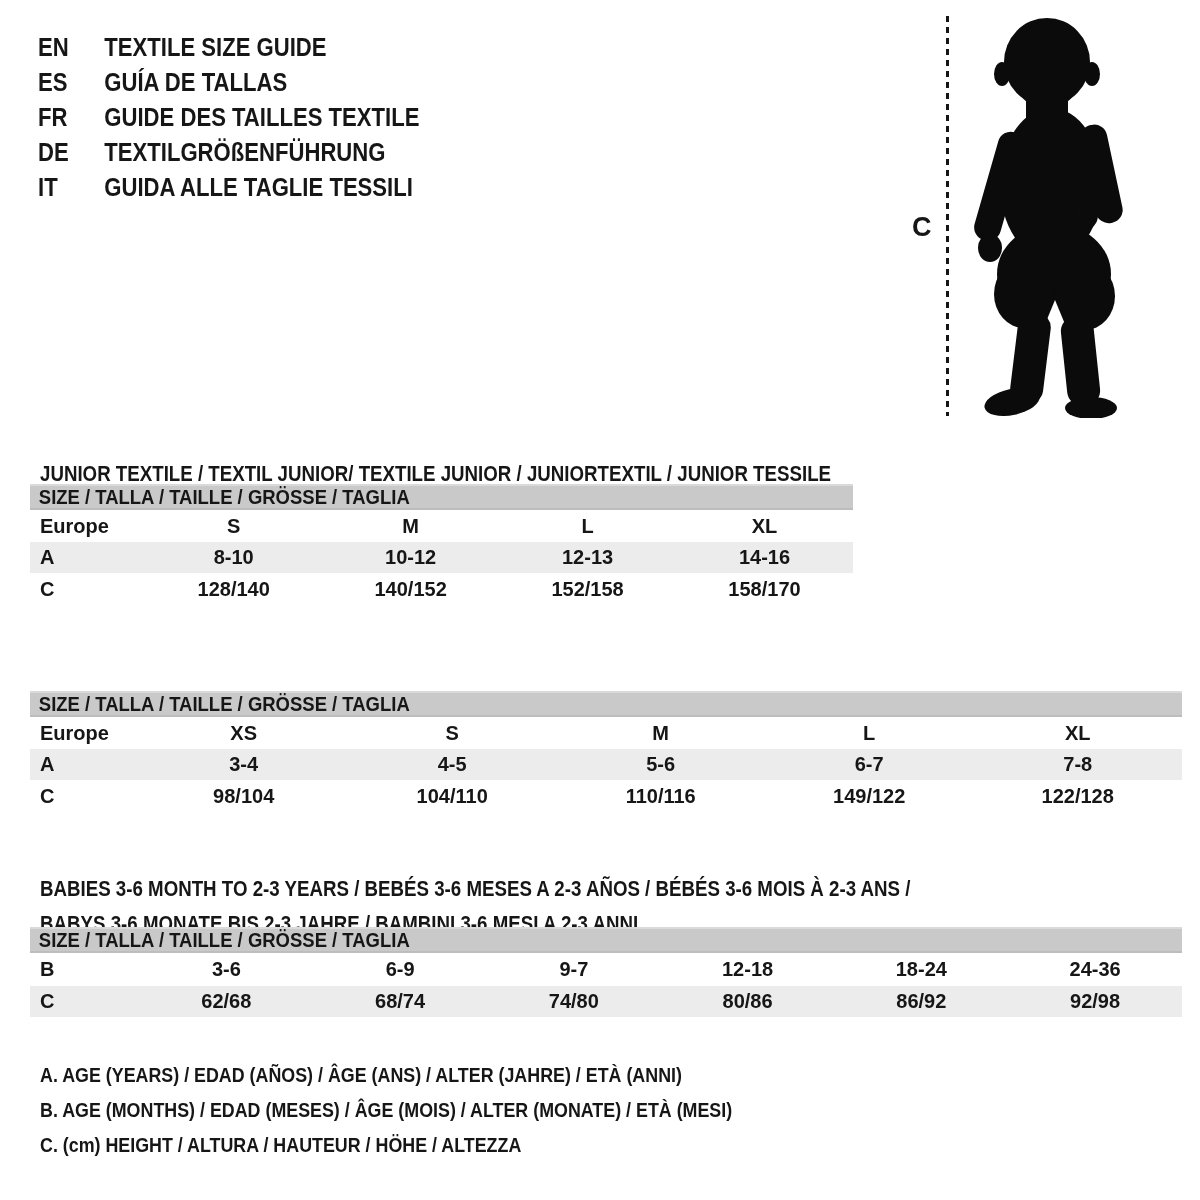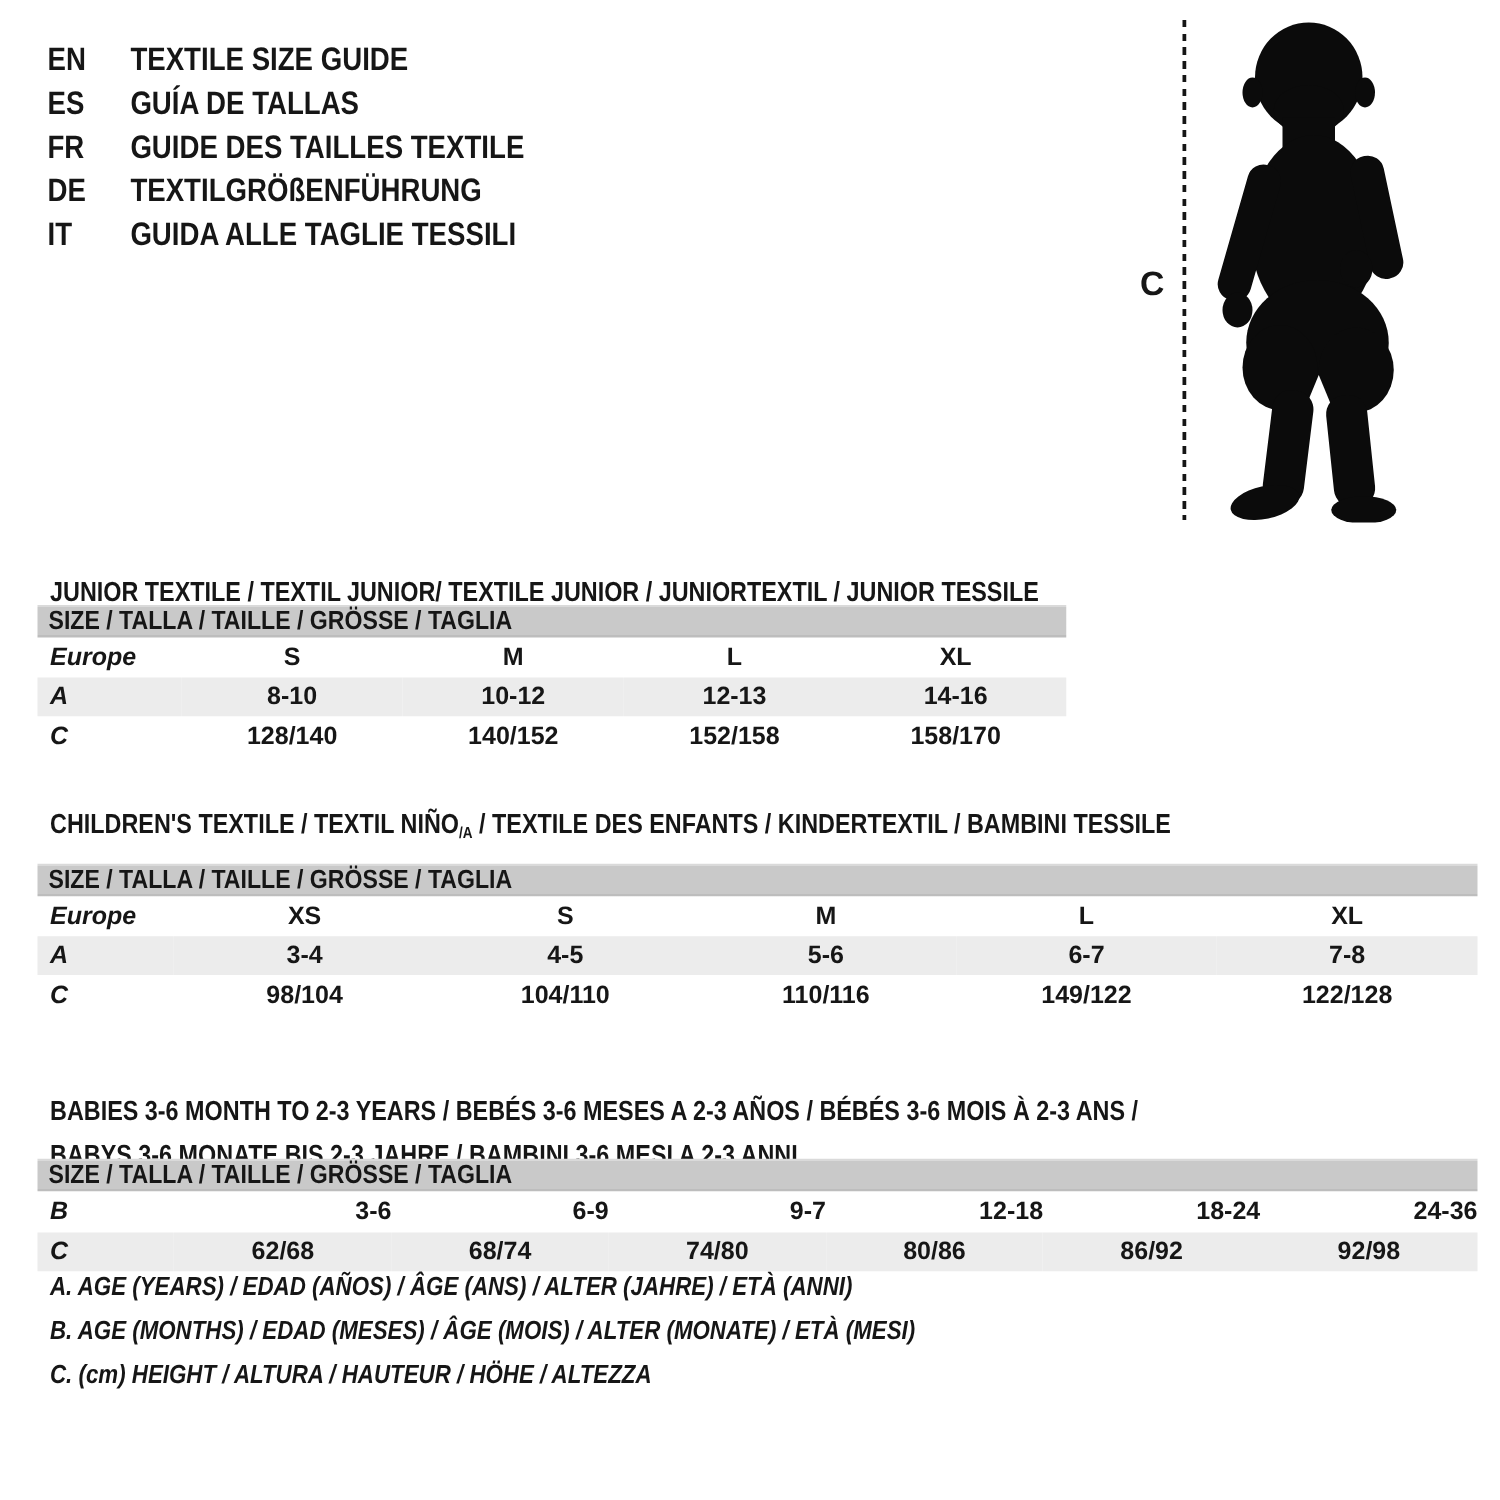--- a/index.html
+++ b/index.html
@@ -21,25 +21,25 @@
   
   .sec-title{position:absolute;left:40px;font-size:22px;line-height:35px;letter-spacing:0;}
   .tsub{font-size:0.58em;position:relative;top:4px;}
   
   .tbl{position:absolute;left:30px;}
   .band{height:26px;box-sizing:border-box;display:flex;align-items:center;
     background:linear-gradient(#dadada 0 2px,#c9c9c9 2px calc(100% - 2px),#bdbdbd calc(100% - 2px) 100%);}
   .band-text{font-size:21px;padding-left:10px;display:inline-block;transform:scaleX(0.88);transform-origin:0 50%;white-space:nowrap;}
   table.size{border-collapse:collapse;table-layout:fixed;width:100%;}
   table.size td{font-size:20px;text-align:center;padding:0;vertical-align:middle;}
-  table.size td.lbl{text-align:left;padding-left:10px;font-style:italic;}
-  tr.h32 td{height:32px;} tr.h31 td{height:31px;} tr.h33 td{height:33px;text-align:right;}
+  table.size td.lbl{text-align:left;padding-left:10px;}
+  tr.h32 td{height:32px;} tr.h31 td{height:31px;} tr.h33 td{height:33px;}
   tr.alt td{background:#ececec;}
   
-  .legend{position:absolute;left:40px;top:1012px;font-style:italic;}
+  .legend{position:absolute;left:40px;top:1057px;}
   .legend-line{font-size:21px;line-height:35px;display:block;transform:scaleX(0.85);transform-origin:0 50%;white-space:nowrap;}
 </style>
 </head>
 <body>
 
 <div class="canvas">
 
   <div class="langs">
     <div class="lang-row">
       <span class="code">EN</span>
@@ -124,23 +124,20 @@
         <td class="lbl">C</td>
         <td>128/140</td>
         <td>140/152</td>
         <td>152/158</td>
         <td>158/170</td>
       </tr>
     </tbody>
       </table>
   </div>
 
-  <div class="sec-title" style="top:641px;">
-    <span class="cond"><span>CHILDREN'S TEXTILE / TEXTIL NIÑO</span><span class="tsub">/A</span><span> / TEXTILE DES ENFANTS / KINDERTEXTIL / BAMBINI TESSILE</span></span>
-  </div>
   <div class="tbl" style="top:691px;width:1152px;">
     <div class="band">
       <span class="band-text">SIZE / TALLA / TAILLE / GRÖSSE / TAGLIA</span>
     </div>
     <table class="size">
       <colgroup>
           <col style="width:9.5%">
           <col style="width:18.1%">
           <col style="width:18.1%">
           <col style="width:18.1%">

